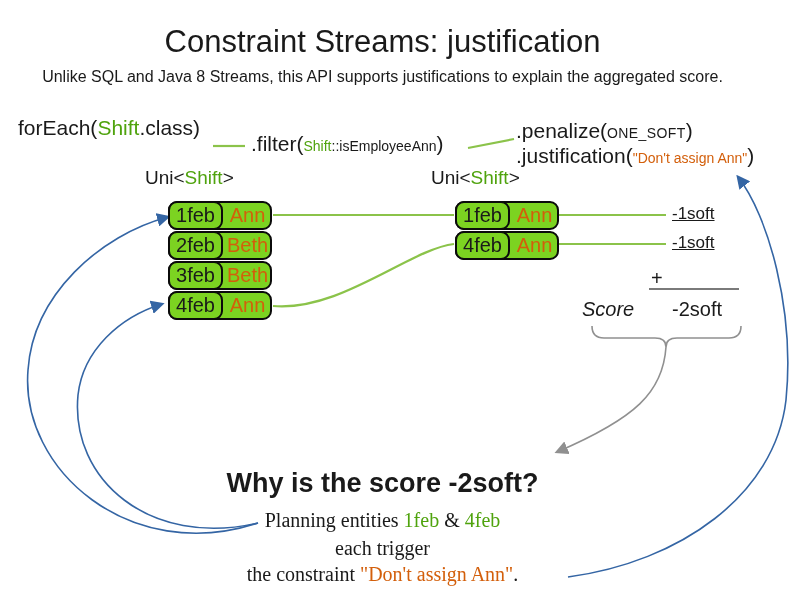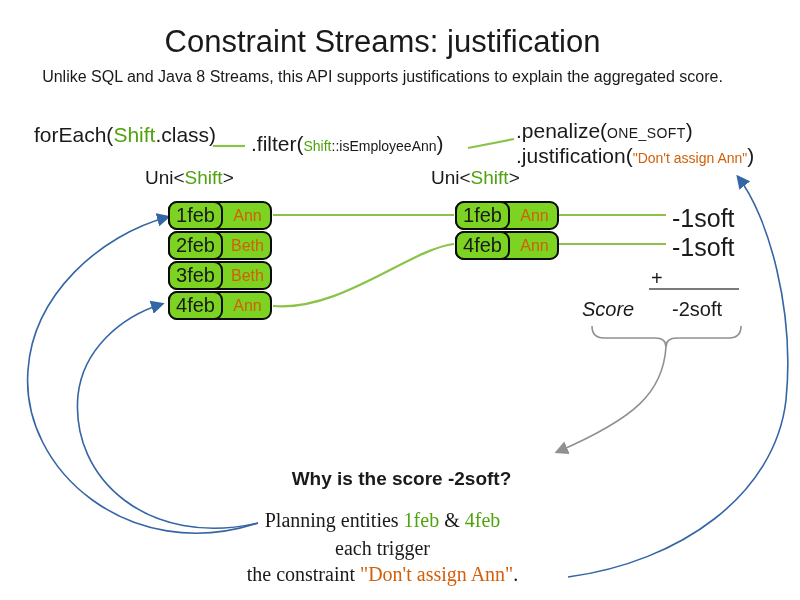--- a/index.html
+++ b/index.html
@@ -28,24 +28,24 @@
   .uni-label{font-size:19px;text-align:left;width:150px;}
   .uni-label .green{color:var(--green-text);}
   .shift-table{position:absolute;width:104px;}
   .shift-row{position:relative;width:104px;height:29px;margin-bottom:1px;}
   .row-outer{position:absolute;left:0;top:0;right:0;bottom:0;background:var(--green-box);
     border:2px solid #0b0b0b;border-radius:9px;box-sizing:border-box;}
   .cell-date{position:absolute;left:0;top:0;width:55px;height:29px;box-sizing:border-box;
     background:var(--green-box);border:2px solid #0b0b0b;border-radius:9px;
     display:flex;align-items:center;justify-content:center;font-size:20px;}
   .cell-emp{position:absolute;left:55px;top:0;width:49px;height:29px;
-    display:flex;align-items:center;justify-content:center;font-size:16px;color:var(--orange);}
-  .soft-label{font-size:25px;}
+    display:flex;align-items:center;justify-content:center;font-size:20px;color:var(--orange);}
+  .soft-label{font-size:17px;text-decoration:underline;}
   .score-text{font-size:20px;}
-  .heading{top:468px;font-size:19px;font-weight:bold;padding-left:19px;}
+  .heading{top:468px;font-size:27px;font-weight:bold;}
   .expl{font-size:20px;font-family:Liberation Serif, serif;}
   .expl .green{color:var(--green-text);}
   .expl .orange{color:var(--orange);}
   svg.overlay{position:absolute;left:0;top:0;pointer-events:none;}
   .green-line{stroke:var(--green-line);stroke-width:2.2;fill:none;}
   .blue-line{stroke:var(--blue);stroke-width:1.6;fill:none;}
   .gray-line{stroke:var(--gray);stroke-width:1.6;fill:none;}
   .sum-line{stroke:#7a7a7a;stroke-width:2;fill:none;}
 </style>
 </head>
@@ -79,21 +79,21 @@
 
     <path class="blue-line" marker-end="url(#arrowBlue)" d="M258,523 C130,565 20,470 28,370 C33,295 100,235 168,217"></path>
     <path class="blue-line" marker-end="url(#arrowBlue)" d="M258,523 C150,548 70,480 78,395 C83,350 120,317 162,304"></path>
 
     <path class="blue-line" marker-end="url(#arrowBlue)" d="M568,577 C680,562 775,495 786,400 C795,310 768,215 738,177"></path>
   </svg>
 
   <div class="abs center title">Constraint Streams: justification</div>
   <div class="abs center subtitle">Unlike SQL and Java 8 Streams, this API supports justifications to explain the aggregated score.</div>
 
-  <div class="abs code" style="left:18px;top:123px;margin-left:16px;"><span>forEach(</span><span class="green">Shift</span><span>.class)</span></div>
+  <div class="abs code" style="left:18px;top:116px;"><span>forEach(</span><span class="green">Shift</span><span>.class)</span></div>
 
   <div class="abs code" style="left:516px;top:119px;"><span>.penalize(</span><span class="small caps">ONE_SOFT</span><span>)</span></div>
 
   <div class="abs code" style="left:251px;top:132px;"><span>.filter(</span><span class="small green">Shift</span><span class="small">::isEmployeeAnn</span><span>)</span></div>
 
   <div class="abs code" style="left:516px;top:144px;"><span>.justification(</span><span class="small orange">"Don't assign Ann"</span><span>)</span></div>
 
   <div class="abs uni-label" style="left:145px;top:167px;"><span>Uni&lt;</span><span class="green">Shift</span><span>&gt;</span></div>
   <div class="abs uni-label" style="left:431px;top:167px;"><span>Uni&lt;</span><span class="green">Shift</span><span>&gt;</span></div>
 

